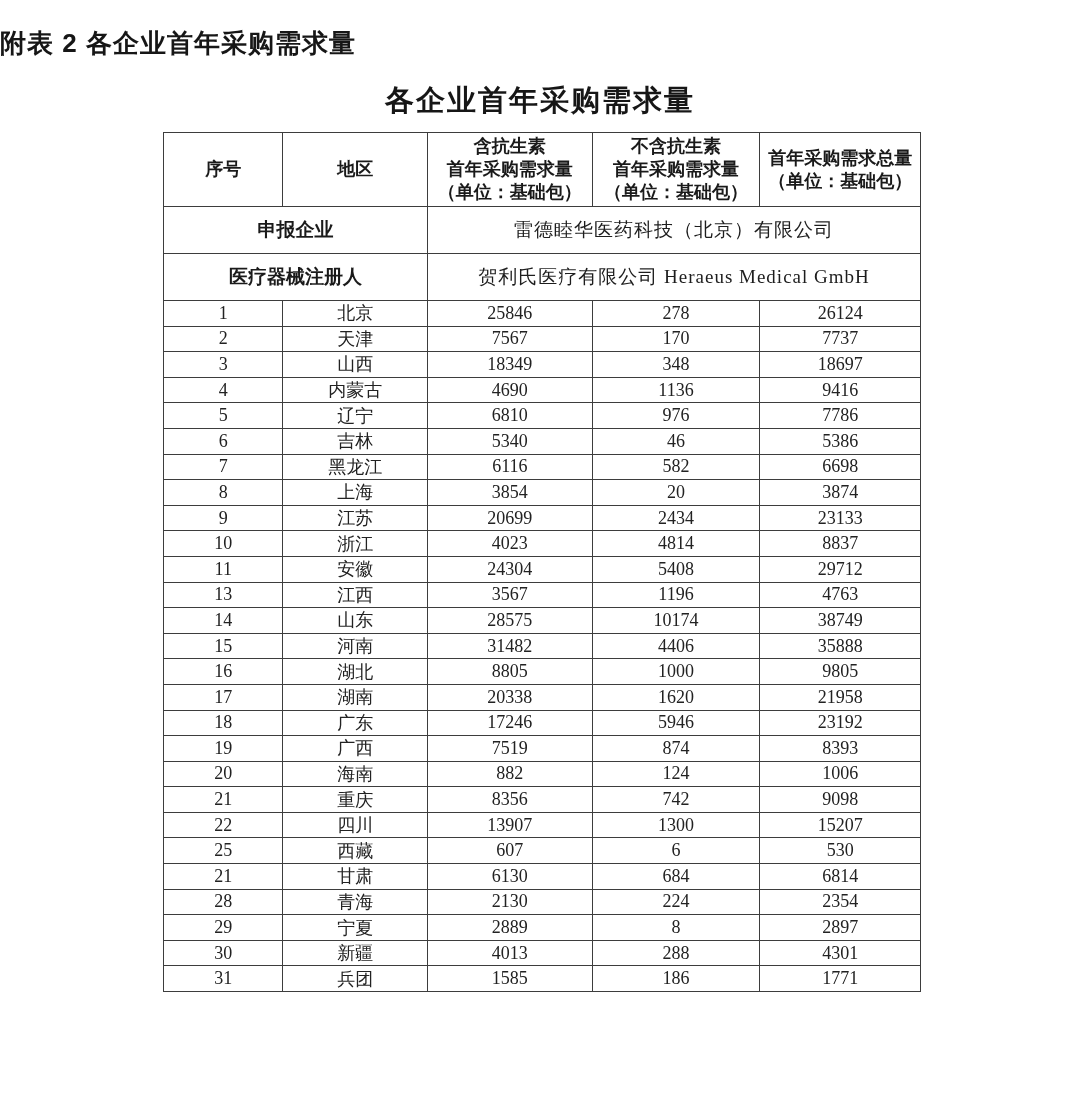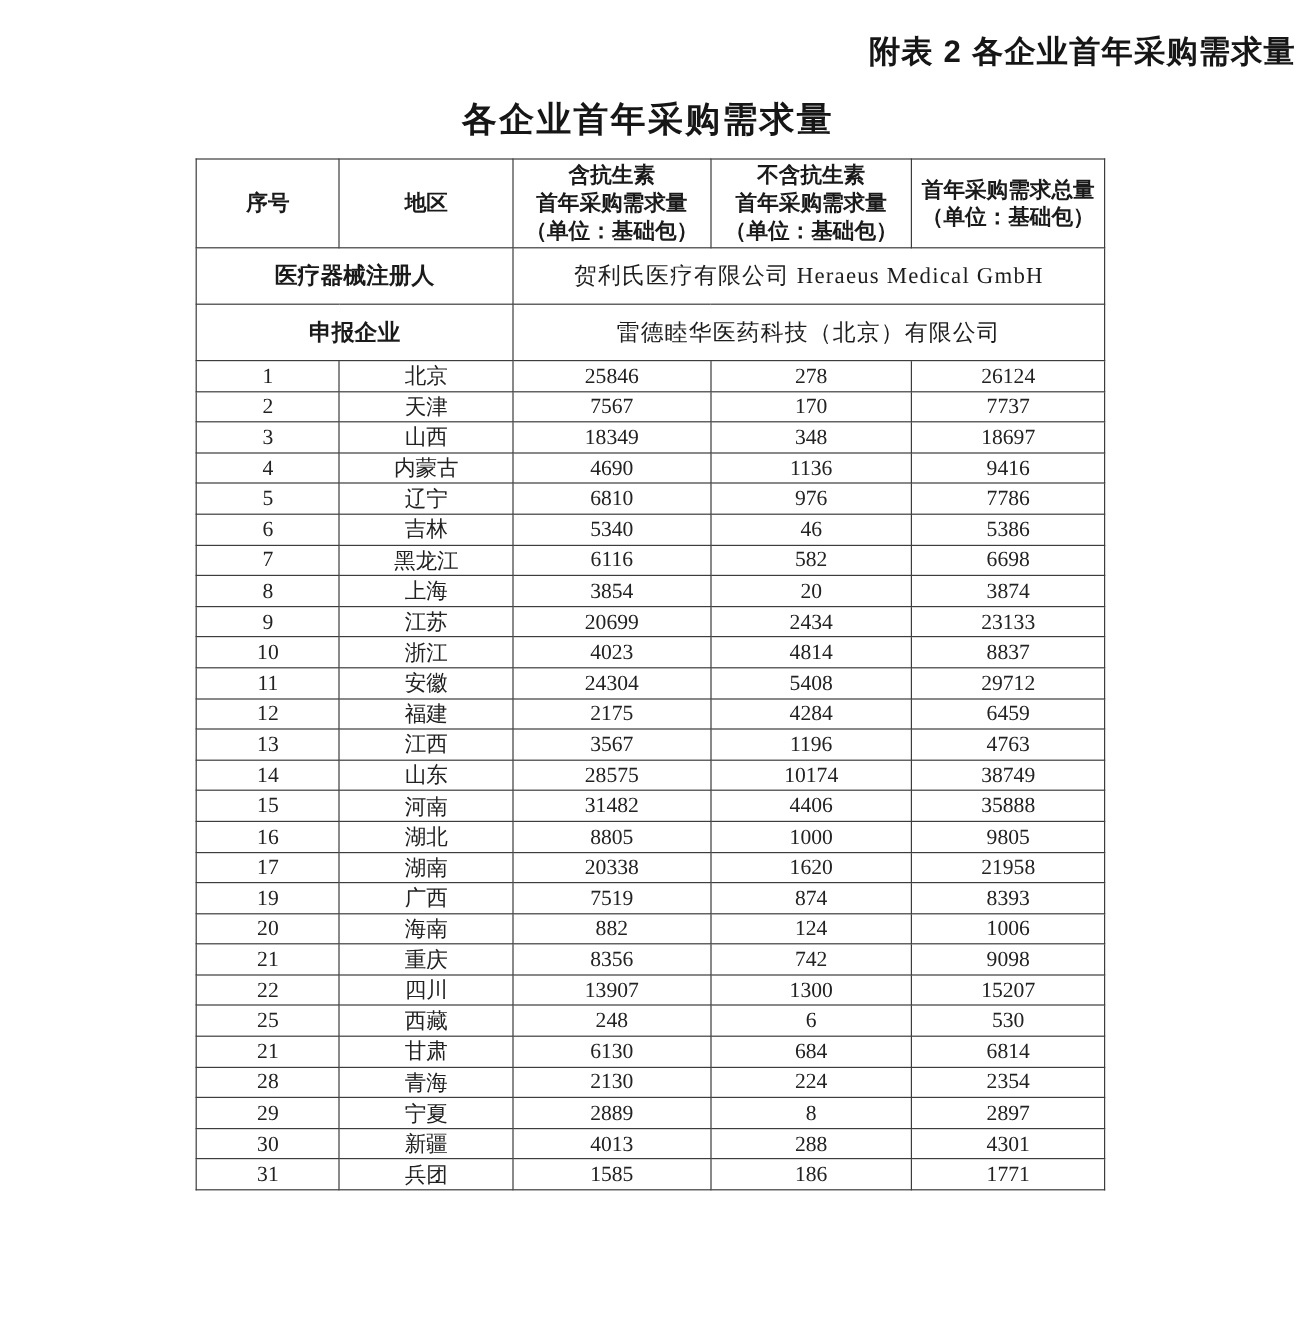--- a/index.html
+++ b/index.html
@@ -10,21 +10,21 @@
   body {
     width: 1080px;
     height: 1102px;
     overflow: hidden;
     color: #1d1d1d;
     font-family: "Liberation Serif", serif;
   }
   .doc-title {
     margin: 0;
     padding-top: 28px;
-    text-align: right;
+    text-align: left;
     font-family: "Liberation Sans", sans-serif;
     font-weight: bold;
     font-size: 26px;
     line-height: 30px;
     color: #161616;
     letter-spacing: 1px;
   }
   .doc-subtitle {
     margin: 16px;
     margin-top: 26px;
@@ -113,26 +113,26 @@
         <div>（单位：基础包）</div>
       </th>
       <th>
         <div>首年采购需求总量</div>
         <div>（单位：基础包）</div>
       </th>
     </tr>
   </thead>
   <tbody>
     <tr class="info-row">
+      <td class="info-label" colspan="2">申报企业</td>
+      <td class="info-value" colspan="3">雷德睦华医药科技（北京）有限公司</td>
+    </tr>
+    <tr class="info-row">
       <td class="info-label" colspan="2">医疗器械注册人</td>
       <td class="info-value" colspan="3">贺利氏医疗有限公司 Heraeus Medical GmbH</td>
-    </tr>
-    <tr class="info-row">
-      <td class="info-label" colspan="2">申报企业</td>
-      <td class="info-value" colspan="3">雷德睦华医药科技（北京）有限公司</td>
     </tr>
   <tr class="data-row">
         <td>1</td>
         <td>北京</td>
         <td>25846</td>
         <td>278</td>
         <td>26124</td>
       </tr>
       <tr class="data-row">
         <td>2</td>
@@ -198,27 +198,20 @@
         <td>8837</td>
       </tr>
       <tr class="data-row">
         <td>11</td>
         <td>安徽</td>
         <td>24304</td>
         <td>5408</td>
         <td>29712</td>
       </tr>
       <tr class="data-row">
-        <td>12</td>
-        <td>福建</td>
-        <td>2175</td>
-        <td>4284</td>
-        <td>6459</td>
-      </tr>
-      <tr class="data-row">
         <td>13</td>
         <td>江西</td>
         <td>3567</td>
         <td>1196</td>
         <td>4763</td>
       </tr>
       <tr class="data-row">
         <td>14</td>
         <td>山东</td>
         <td>28575</td>
@@ -240,20 +233,27 @@
         <td>9805</td>
       </tr>
       <tr class="data-row">
         <td>17</td>
         <td>湖南</td>
         <td>20338</td>
         <td>1620</td>
         <td>21958</td>
       </tr>
       <tr class="data-row">
+        <td>18</td>
+        <td>广东</td>
+        <td>17246</td>
+        <td>5946</td>
+        <td>23192</td>
+      </tr>
+      <tr class="data-row">
         <td>19</td>
         <td>广西</td>
         <td>7519</td>
         <td>874</td>
         <td>8393</td>
       </tr>
       <tr class="data-row">
         <td>20</td>
         <td>海南</td>
         <td>882</td>
@@ -270,21 +270,21 @@
       <tr class="data-row">
         <td>22</td>
         <td>四川</td>
         <td>13907</td>
         <td>1300</td>
         <td>15207</td>
       </tr>
       <tr class="data-row">
         <td>25</td>
         <td>西藏</td>
-        <td>248</td>
+        <td>607</td>
         <td>6</td>
         <td>530</td>
       </tr>
       <tr class="data-row">
         <td>21</td>
         <td>甘肃</td>
         <td>6130</td>
         <td>684</td>
         <td>6814</td>
       </tr>

